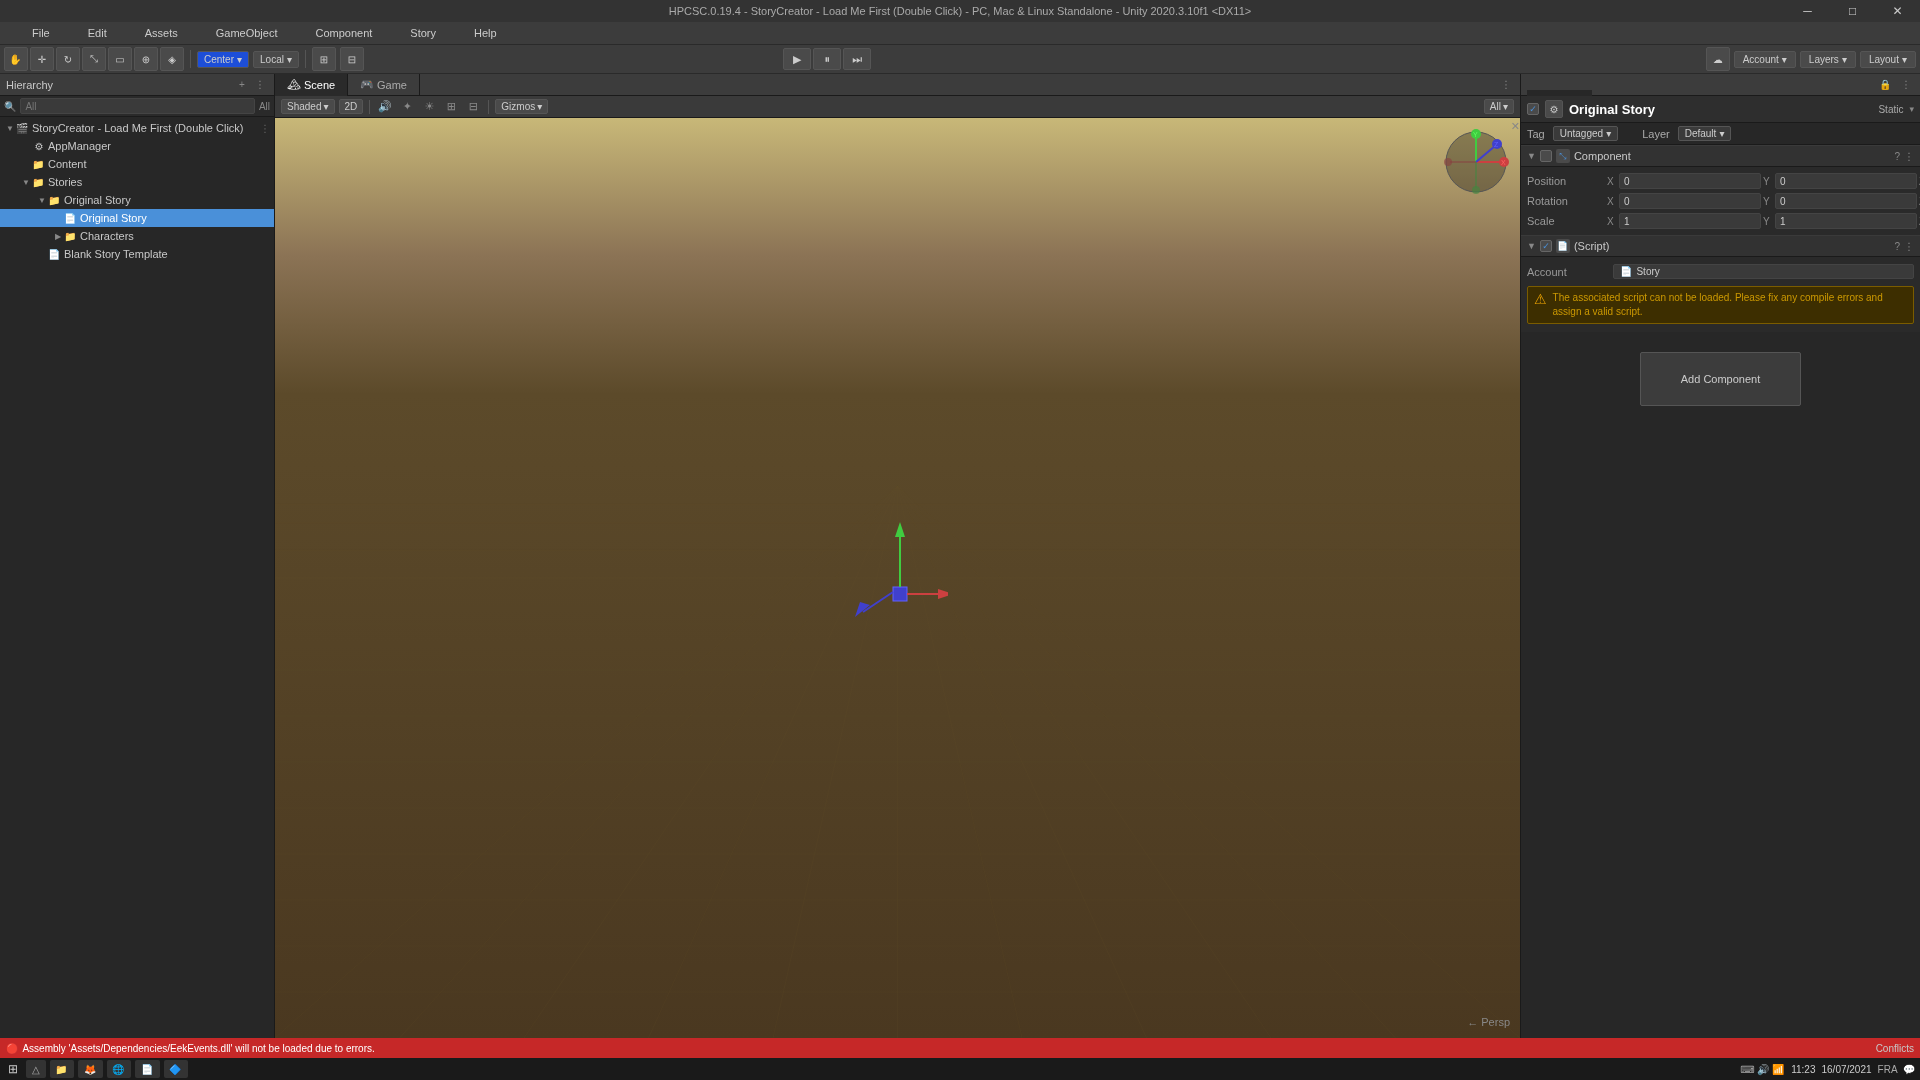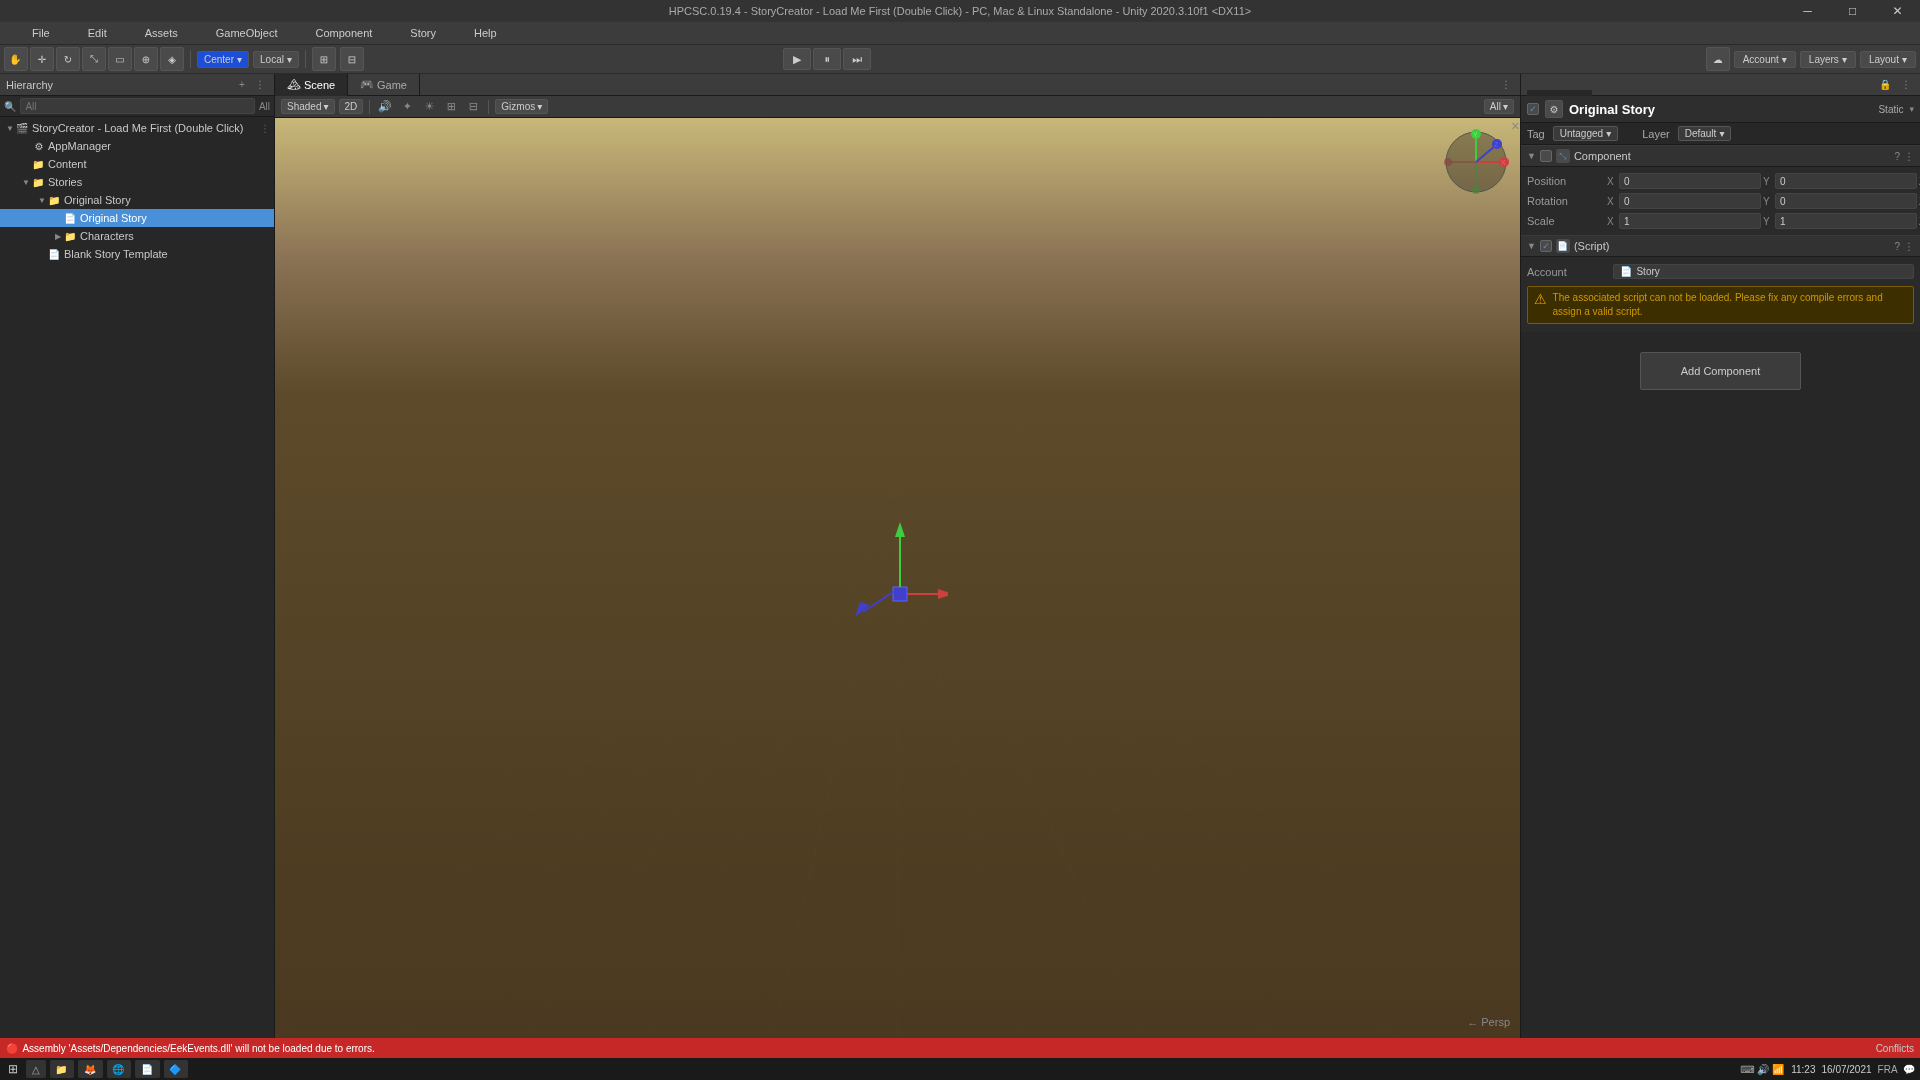--- a/index.html
+++ b/index.html
@@ -515,21 +515,21 @@
     }
     .warning-icon { color: #f0a500; font-size: 14px; }
     .warning-text { color: #cc9900; font-size: 10px; line-height: 1.4; }
 
     .add-component-btn {
       margin: 8px auto;
       display: block;
       background: #3c3c3c;
       border: 1px solid #555;
       border-radius: 2px;
-      padding: 12px 40px;
+      padding: 20px 40px;
       color: #ccc;
       font-size: 11px;
       cursor: pointer;
     }
 
     
     #bottom-layout {
       height: 290px;
       display: flex;
       border-top: 2px solid #1a1a1a;

